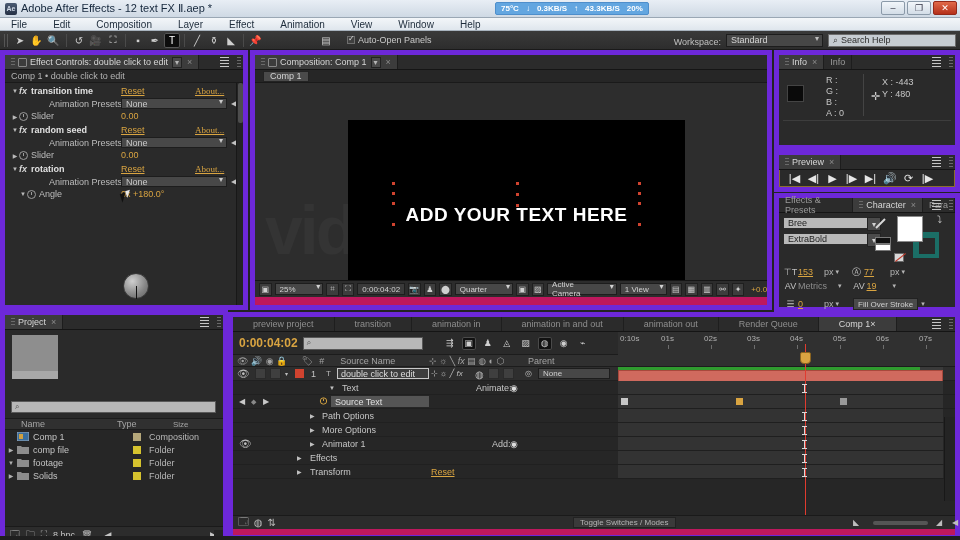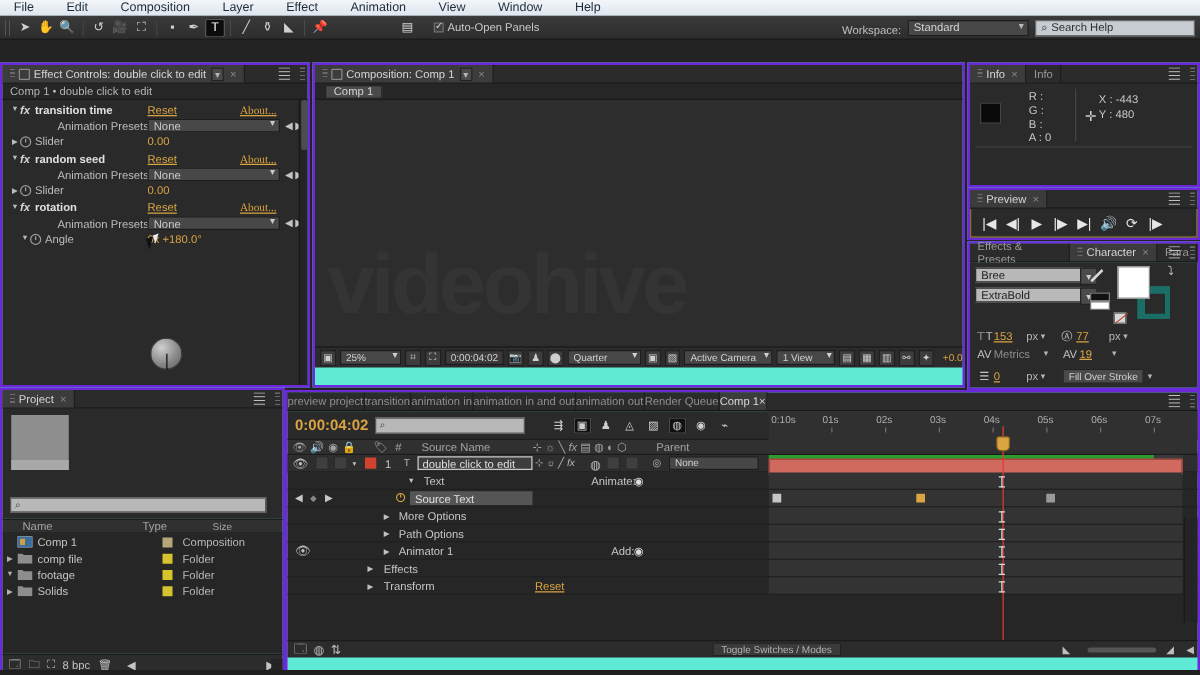--- a/index.html
+++ b/index.html
@@ -74,21 +74,21 @@
     width:97px; height:13px; background:#474747; border:1px solid #1d1d1d;
     font-size:9px; color:#d5d5d5; display:flex; align-items:center; padding-left:4px; position:relative;
   }
   .wssel:after { content:"▾"; position:absolute; right:3px; top:-1px; font-size:8px; color:#bdbdbd; }
   .searchhelp {
     width:128px; height:13px; background:#c6ccd2; border:1px solid #6c6c6c;
     font-size:9px; color:#2d2d2d; display:flex; align-items:center; gap:3px; padding-left:4px;
   }
 
   
-  .panel { position:absolute; background:#5eead4; border:2px solid #6d28d9; }
+  .panel { position:absolute; background:#be185d; border:5px solid #6d28d9; }
   .ptabs {
     height:15px; background:#2b2b2b; display:flex; align-items:stretch;
     border-bottom:1px solid #151515; position:relative;
   }
   .ptab {
     display:flex; align-items:center; padding:0 6px; font-size:9px;
     color:#9a9a9a; background:#2b2b2b; border-right:1px solid #1d1d1d;
   }
   .ptab.sel { background:#3c3c3c; color:#d6d6d6; }
   .ptab .dots { width:4px; height:9px; margin-right:3px;
@@ -243,21 +243,21 @@
   .proj-row .nm { width:90px; }
   .proj-row .sw { position:absolute; left:128px; width:8px; height:8px; }
   .proj-row .ty { position:absolute; left:144px; color:#b8b8b8; }
   .proj-foot { height:16px; background:#2c2c2c; border-top:1px solid #1a1a1a;
      display:flex; align-items:center; gap:6px; padding-left:5px; font-size:9px; color:#c4c4c4; }
   .proj-scroll { position:absolute; right:0; top:100px; width:9px; height:108px; background:#232323; }
 
   
   #timeline-panel { left:228px; top:312px; width:732px; height:228px; }
   .tl-tabs { height:15px; background:#2b2b2b; display:flex; align-items:stretch; border-bottom:1px solid #151515; position:relative; }
-  .tl-tab { display:flex; align-items:center; padding:0 0; font-size:9px; color:#8f8f8f;
+  .tl-tab { display:flex; align-items:center; padding:0 20px; font-size:9px; color:#8f8f8f;
      background:#2b2b2b; border-right:1px solid #1e1e1e; }
   .tl-tab.sel { background:#3c3c3c; color:#d8d8d8; }
   .tl-ctrls { height:23px; background:#2a2a2a; display:flex; align-items:center; gap:5px;
      padding-left:6px; position:relative; border-bottom:1px solid #1c1c1c; }
   .tl-time { color:#d9a441; font-size:12px; font-weight:bold; font-family:"Liberation Sans",sans-serif; }
   .tl-search { width:120px; height:13px; background:#b8b8b8; border:1px solid #575757;
      display:flex; align-items:center; padding-left:3px; font-size:8px; color:#3d3d3d; }
   .tl-ico { width:14px; height:13px; display:flex; align-items:center; justify-content:center;
      font-size:9px; color:#cfcfcf; }
   .tl-ico.on { background:#111; box-shadow:inset 0 0 0 1px #4a4a4a; border-radius:2px; }
@@ -290,20 +290,37 @@
   .toggle-sm { position:absolute; left:340px; height:11px; background:#3a3a3a; border:1px solid #222;
      font-size:8px; color:#b4b4b4; display:flex; align-items:center; padding:0 6px; }
   .vscroll-tl { position:absolute; right:0; top:50px; width:11px; bottom:14px; background:#242424; border-left:1px solid #181818; }
   .statusline { position:absolute; left:0; bottom:0; width:960px; height:4px; background:#1f1f1f; }
 </style>
 </head>
 <body>
 
 <div class="app">
 
+  <div class="titlebar">
+    <div class="ae-badge">Ae</div>
+    <div class="title">Adobe After Effects - 12 text FX Ⅱ.aep *</div>
+    <div class="perfbar">
+      <span class="seg">75°C</span>
+      <span class="seg">↓</span>
+      <span class="seg">0.3KB/S</span>
+      <span class="seg">↑</span>
+      <span class="seg">43.3KB/S</span>
+      <span class="seg">20%</span>
+    </div>
+    <div class="wincontrols">
+      <div>–</div>
+      <div>❐</div>
+      <div class="close">✕</div>
+    </div>
+  </div>
 
   <div class="menubar">
     <span>File</span>
     <span>Edit</span>
     <span>Composition</span>
     <span>Layer</span>
     <span>Effect</span>
     <span>Animation</span>
     <span>View</span>
     <span>Window</span>
@@ -433,20 +450,34 @@
         <span>Composition: Comp 1</span>
         <span class="caret">▾</span>
         <span class="x">×</span>
       </div>
     </div>
     <div class="comp-crumb">
       <div class="crumb-chip">Comp 1</div>
     </div>
     <div class="comp-stage">
       <div class="watermark">videohive</div>
+      <div class="canvas">
+        <div class="canvas-text">ADD YOUR TEXT HERE</div>
+        <div class="tbox" style="left:44px;top:62px"></div>
+        <div class="tbox" style="left:44px;top:72px"></div>
+        <div class="tbox" style="left:44px;top:82px"></div>
+        <div class="tbox" style="left:44px;top:103px"></div>
+        <div class="tbox" style="left:168px;top:62px"></div>
+        <div class="tbox" style="left:168px;top:73px"></div>
+        <div class="tbox" style="left:168px;top:84px"></div>
+        <div class="tbox" style="left:290px;top:62px"></div>
+        <div class="tbox" style="left:290px;top:72px"></div>
+        <div class="tbox" style="left:290px;top:82px"></div>
+        <div class="tbox" style="left:290px;top:103px"></div>
+      </div>
     </div>
     <div class="comp-bottom">
       <div class="cb-ico">▣</div>
       <div class="cb-sel" style="width:50px">25%</div>
       <div class="cb-ico">⌗</div>
       <div class="cb-ico">⛶</div>
       <div class="cb-tc">0:00:04:02</div>
       <div class="cb-ico">📷</div>
       <div class="cb-ico">♟</div>
       <div class="cb-ico">⬤</div>
@@ -769,26 +800,26 @@
           <svg width="9" height="9" viewBox="0 0 9 9">
               <circle cx="4.5" cy="5" r="3.2" fill="none" stroke="#d0a040" stroke-width="1"></circle>
               <line x1="4.5" y1="5" x2="4.5" y2="2.6" stroke="#d0a040"></line>
             </svg>
         </span>
         <span style="position:absolute;left:98px;width:98px;height:11px;background:#555;display:flex;align-items:center;padding-left:4px;font-size:9px;color:#e0e0e0">Source Text</span>
       </div>
 
       <div class="tl-row">
         <span style="position:absolute;left:77px;font-size:6px;color:#c0c0c0">▶</span>
-        <span class="lbl" style="left:89px">More Options</span>
+        <span class="lbl" style="left:89px">Path Options</span>
       </div>
 
       <div class="tl-row">
         <span style="position:absolute;left:77px;font-size:6px;color:#c0c0c0">▶</span>
-        <span class="lbl" style="left:89px">Path Options</span>
+        <span class="lbl" style="left:89px">More Options</span>
       </div>
 
       <div class="tl-row">
         <span style="position:absolute;left:6px">👁</span>
         <span style="position:absolute;left:77px;font-size:6px;color:#c0c0c0">▶</span>
         <span class="lbl" style="left:89px">Animator 1</span>
         <span style="position:absolute;left:259px;font-size:9px;color:#c6c6c6">Add:</span>
         <span style="position:absolute;left:277px;font-size:9px;color:#dcdcdc">◉</span>
       </div>
 

